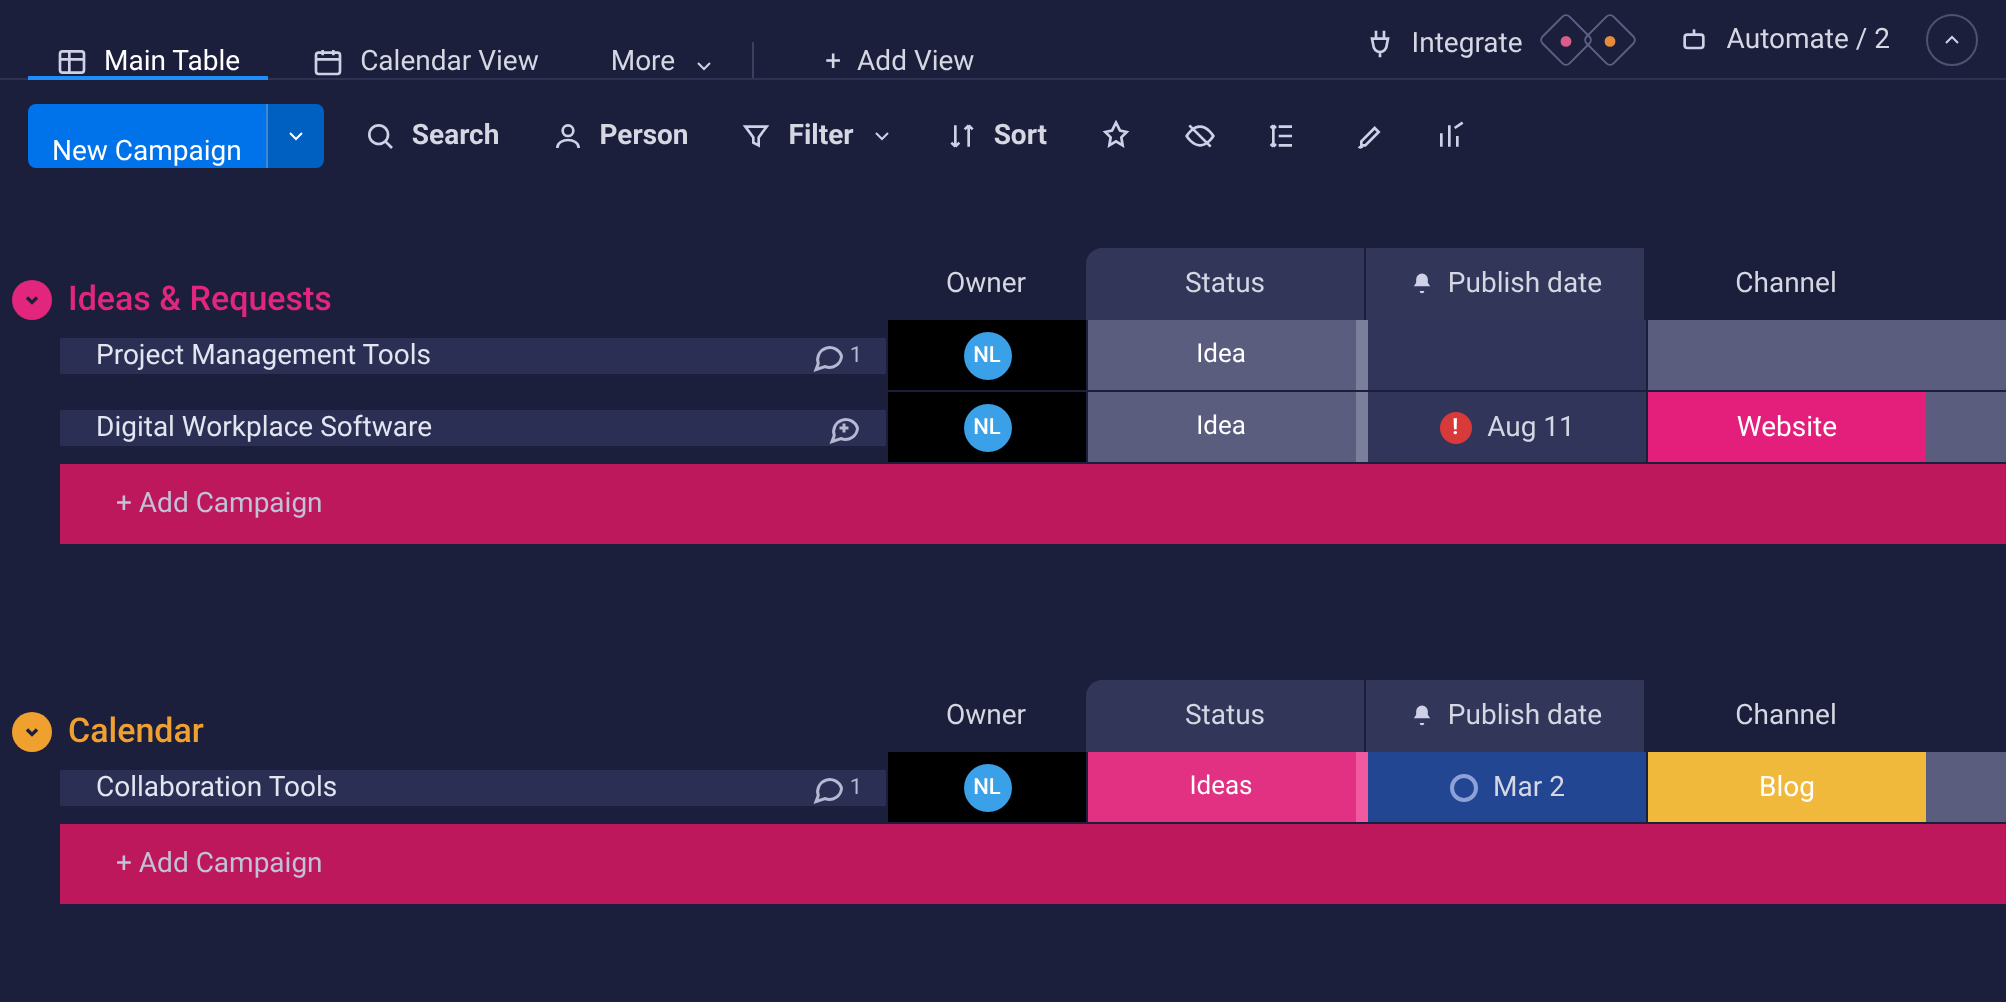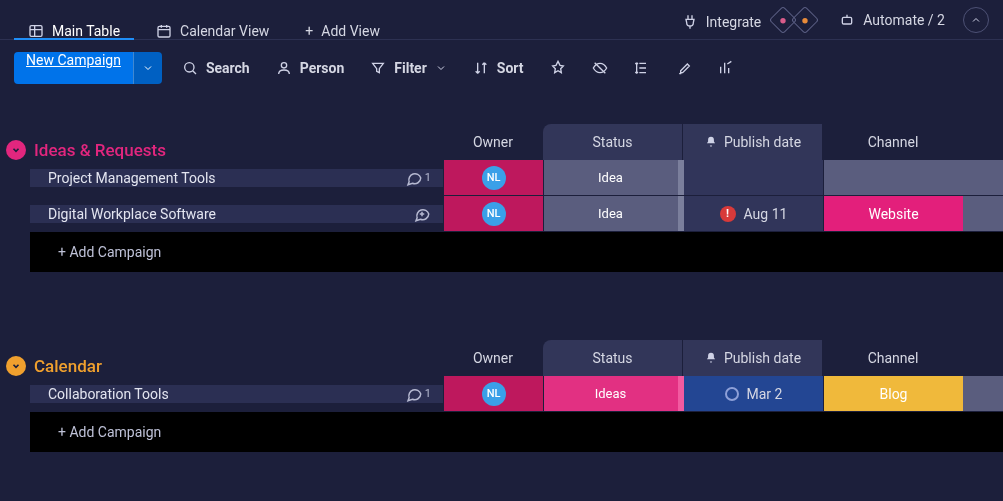--- a/index.html
+++ b/index.html
@@ -61,21 +61,21 @@
     align-items:center;
     height:56px;
     padding: 0 14px;
     gap:14px;
   }
   .btn-primary {
     display:flex; align-items:stretch; height:32px;
     border-radius:4px; overflow:hidden;
   }
   .btn-primary .main {
-    background:#0073ea; color:#fff; display:flex; align-items:flex-start; padding:0 12px; font-size:14px; cursor:pointer;text-decoration:underline;
+    background:#0073ea; color:#fff; display:flex; align-items:flex-end; padding:0 12px; font-size:14px; cursor:pointer;
   }
   .btn-primary .dd {
     background:#0060c2; color:#fff; display:flex; align-items:center; padding:0 8px; cursor:pointer;
     border-left:1px solid rgba(255,255,255,0.25);
   }
   .tool {
     display:flex; align-items:center; gap:8px; padding:4px 6px; color:#d5d7e3; cursor:pointer; font-size:14px;font-weight:bold;
   }
   
   .board { padding: 28px 0 0 0; }
@@ -107,36 +107,36 @@
   .row .stripe { width:6px; }
   .row .name {
     flex:1; display:flex; align-items:center; justify-content:space-between;
     padding:0 12px 0 18px; background:#2b2f53; color:#e3e5f0; border-bottom:1px solid #1c1f3b;
   }
   .cells {
     display:grid;
     grid-template-columns: 100px 140px 140px 140px 40px;
     height:100%;
   }
-  .cell { display:flex; align-items:center; justify-content:center; border-bottom:1px solid #1c1f3b; border-left:1px solid #1c1f3b; background:#be185d; }
+  .cell { display:flex; align-items:center; justify-content:center; border-bottom:1px solid #1c1f3b; border-left:1px solid #1c1f3b; background:#000000; }
   .cell.status { color:#fff; font-size:13px; position:relative; padding-right:6px; background:#5a5d7e; }
   .cell.status .handle { position:absolute; right:-1px; top:0; bottom:0; width:6px; background:#7b7f9c; }
   .cell.date { background:#31355a; gap:8px; }
   .cell.channel { color:#fff; }
   .cell.end { background:#5a5d7e; border-left:none; }
   .avatar {
     width:24px; height:24px; border-radius:50%; background:#3aa0e8; color:#fff;
     display:flex; align-items:center; justify-content:center; font-size:11px; font-weight:500;
   }
   .add-row {
     margin-left:24px; display:flex; align-items:center; height:40px;
   }
   .add-row .stripe { width:6px; opacity:.7; }
   .add-row .body {
-    flex:1; background:#000000; display:flex; align-items:center; padding-left:28px;
+    flex:1; background:#be185d; display:flex; align-items:center; padding-left:28px;
     color:#bfc2d8; font-size:14px; height:100%; border-bottom-left-radius:0;
   }
   .date-blue { background:#234693 !important; }
   .status-design { background:#e23082 !important; }
   .status-design .handle { background:#f25aa0 !important; }
   .alert-dot {
     width:16px; height:16px; border-radius:50%; background:#d83a3a;
     display:flex; align-items:center; justify-content:center; color:#fff; font-size:11px; font-weight:700;
   }
   .open-circle {
@@ -155,20 +155,27 @@
         <path d="M3 10h18M10 4v16"></path>
       </svg>
     <span>Main Table</span>
   </div>
   <div class="tab">
     <svg width="16" height="16" viewBox="0 0 24 24" fill="none" stroke="#cfd2e6" stroke-width="2">
         <rect x="3" y="5" width="18" height="16" rx="2"></rect>
         <path d="M3 10h18M8 3v4M16 3v4"></path>
       </svg>
     <span>Calendar View</span>
+  </div>
+  <div class="tab">
+    <span>More</span>
+    <svg width="12" height="12" viewBox="0 0 24 24" fill="none" stroke="#cfd2e6" stroke-width="2">
+        <path d="M6 9l6 6 6-6"></path>
+      </svg>
+    <span class="sep"></span>
   </div>
   <div class="tab">
     <span>+</span>
     <span>Add View</span>
   </div>
 
   <div class="spacer"></div>
 
   <div class="tabs-right">
     <div class="tab" style="padding:0 6px">

